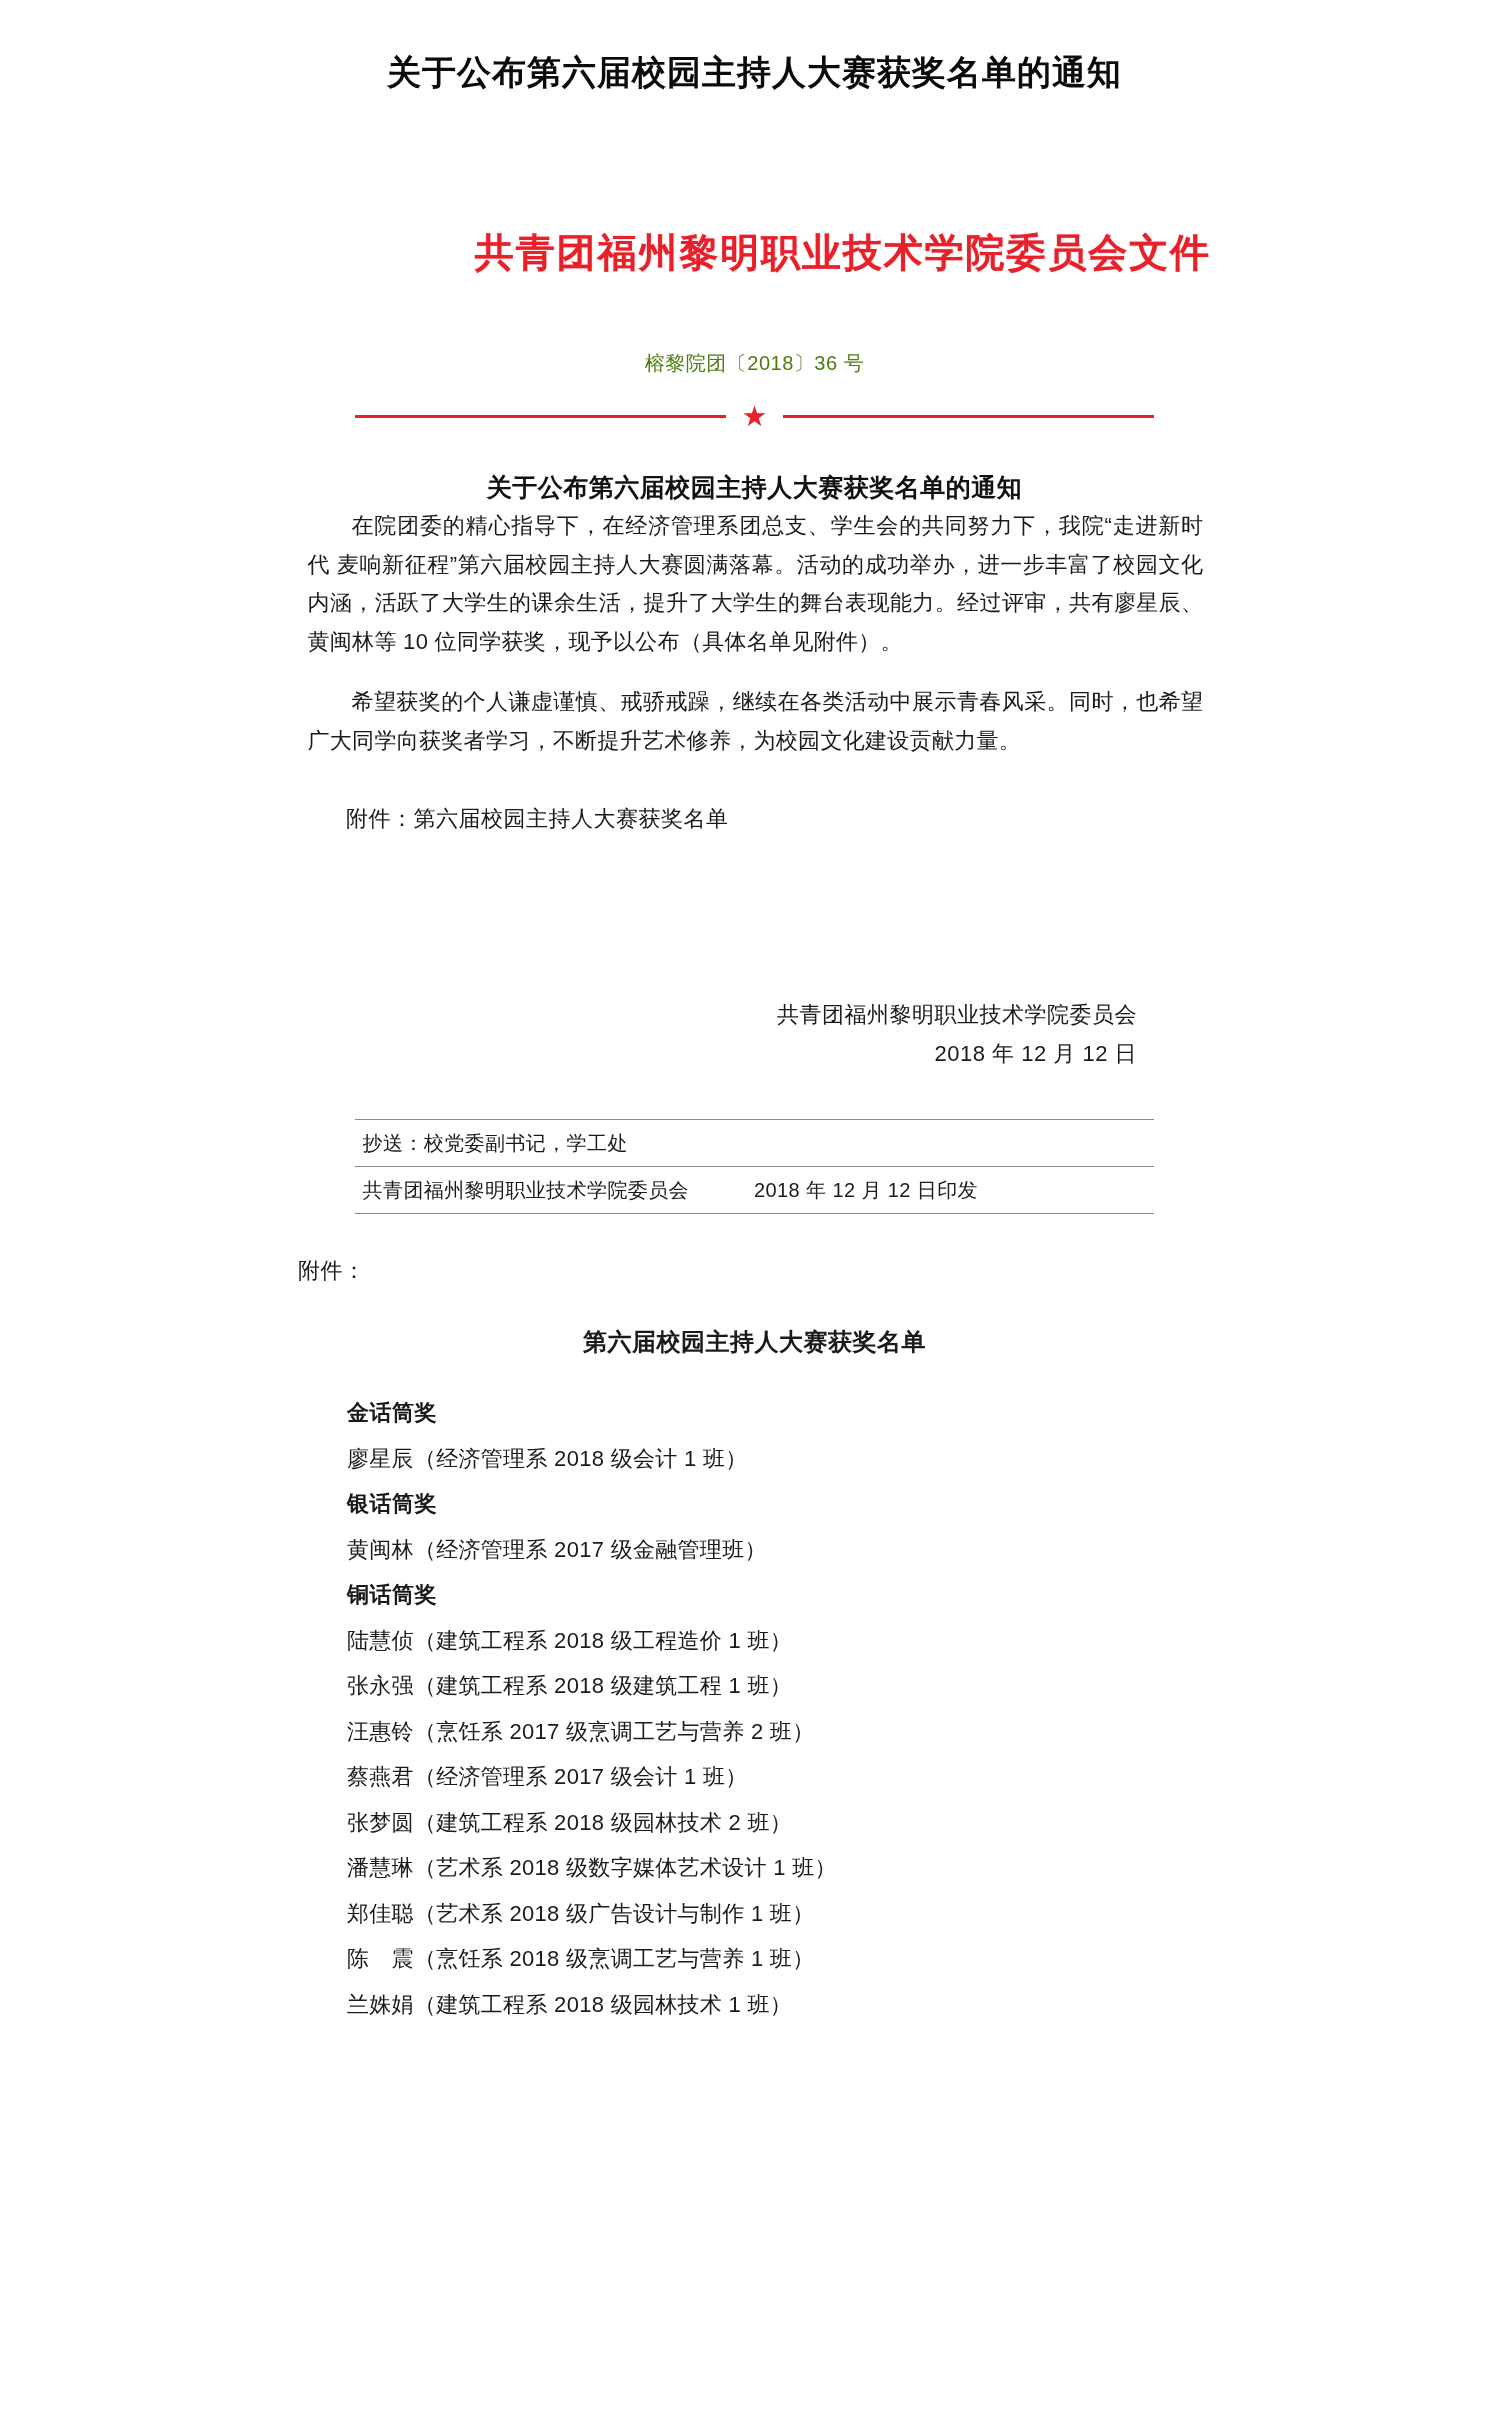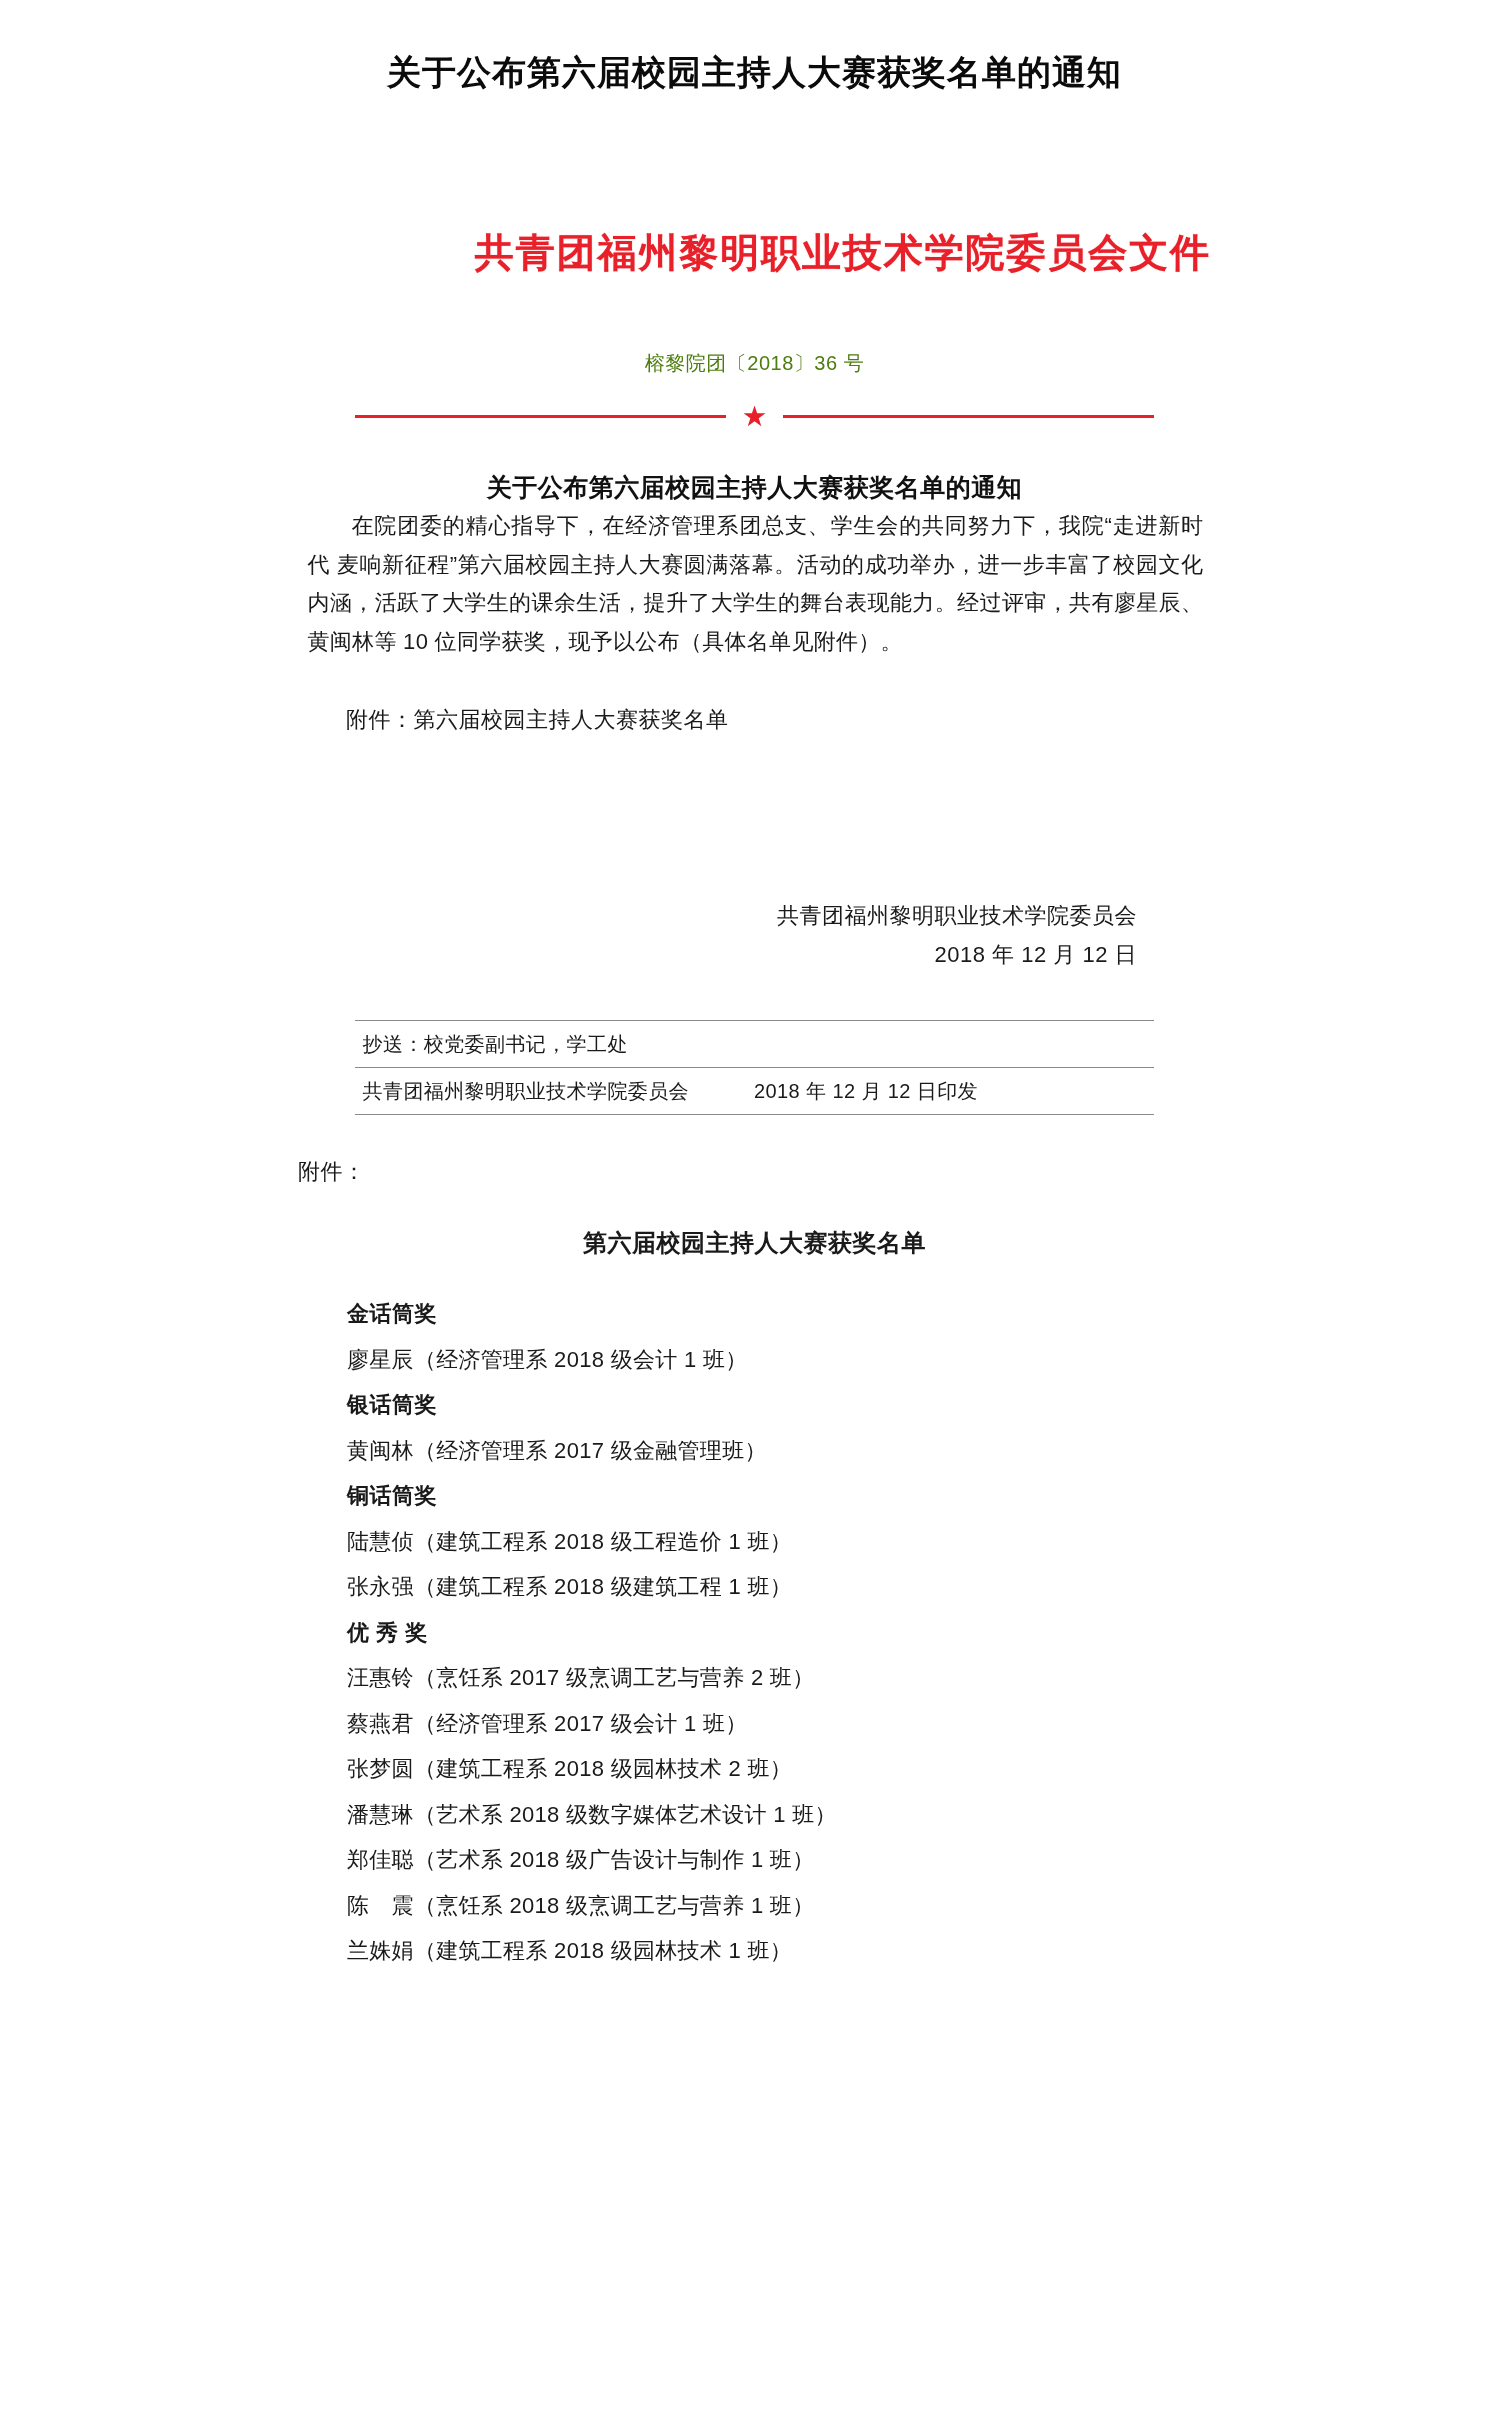--- a/index.html
+++ b/index.html
@@ -200,20 +200,21 @@
     <div class="red-rule">
       <span class="line-left"></span>
       <span class="star">★</span>
       <span class="line-right"></span>
     </div>
 
     <div class="doc-title">关于公布第六届校园主持人大赛获奖名单的通知</div>
 
 
     <p class="para">在院团委的精心指导下，在经济管理系团总支、学生会的共同努力下，我院“走进新时代 麦响新征程”第六届校园主持人大赛圆满落幕。活动的成功举办，进一步丰富了校园文化内涵，活跃了大学生的课余生活，提升了大学生的舞台表现能力。经过评审，共有廖星辰、黄闽林等 10 位同学获奖，现予以公布（具体名单见附件）。</p>
+    <p class="para">希望获奖的个人谦虚谨慎、戒骄戒躁，继续在各类活动中展示青春风采。同时，也希望广大同学向获奖者学习，不断提升艺术修养，为校园文化建设贡献力量。</p>
 
     <div class="attach-line">附件：第六届校园主持人大赛获奖名单</div>
 
     <div class="signature">
       <div>共青团福州黎明职业技术学院委员会</div>
       <div>2018 年 12 月 12 日</div>
     </div>
 
     <div class="copy-block">
       <hr class="hr">
@@ -230,21 +231,20 @@
     <div class="appendix-title">第六届校园主持人大赛获奖名单</div>
 
     <div class="award-list">
       <div class="award-cat">金话筒奖</div>
       <div class="award-item">廖星辰（经济管理系 2018 级会计 1 班）</div>
       <div class="award-cat">银话筒奖</div>
       <div class="award-item">黄闽林（经济管理系 2017 级金融管理班）</div>
       <div class="award-cat">铜话筒奖</div>
       <div class="award-item">陆慧侦（建筑工程系 2018 级工程造价 1 班）</div>
       <div class="award-item">张永强（建筑工程系 2018 级建筑工程 1 班）</div>
-      <div class="award-cat">优 秀 奖</div>
       <div class="award-item">汪惠铃（烹饪系 2017 级烹调工艺与营养 2 班）</div>
       <div class="award-item">蔡燕君（经济管理系 2017 级会计 1 班）</div>
       <div class="award-item">张梦圆（建筑工程系 2018 级园林技术 2 班）</div>
       <div class="award-item">潘慧琳（艺术系 2018 级数字媒体艺术设计 1 班）</div>
       <div class="award-item">郑佳聪（艺术系 2018 级广告设计与制作 1 班）</div>
       <div class="award-item">陈　震（烹饪系 2018 级烹调工艺与营养 1 班）</div>
       <div class="award-item">兰姝娟（建筑工程系 2018 级园林技术 1 班）</div>
     </div>
 
   </div>

